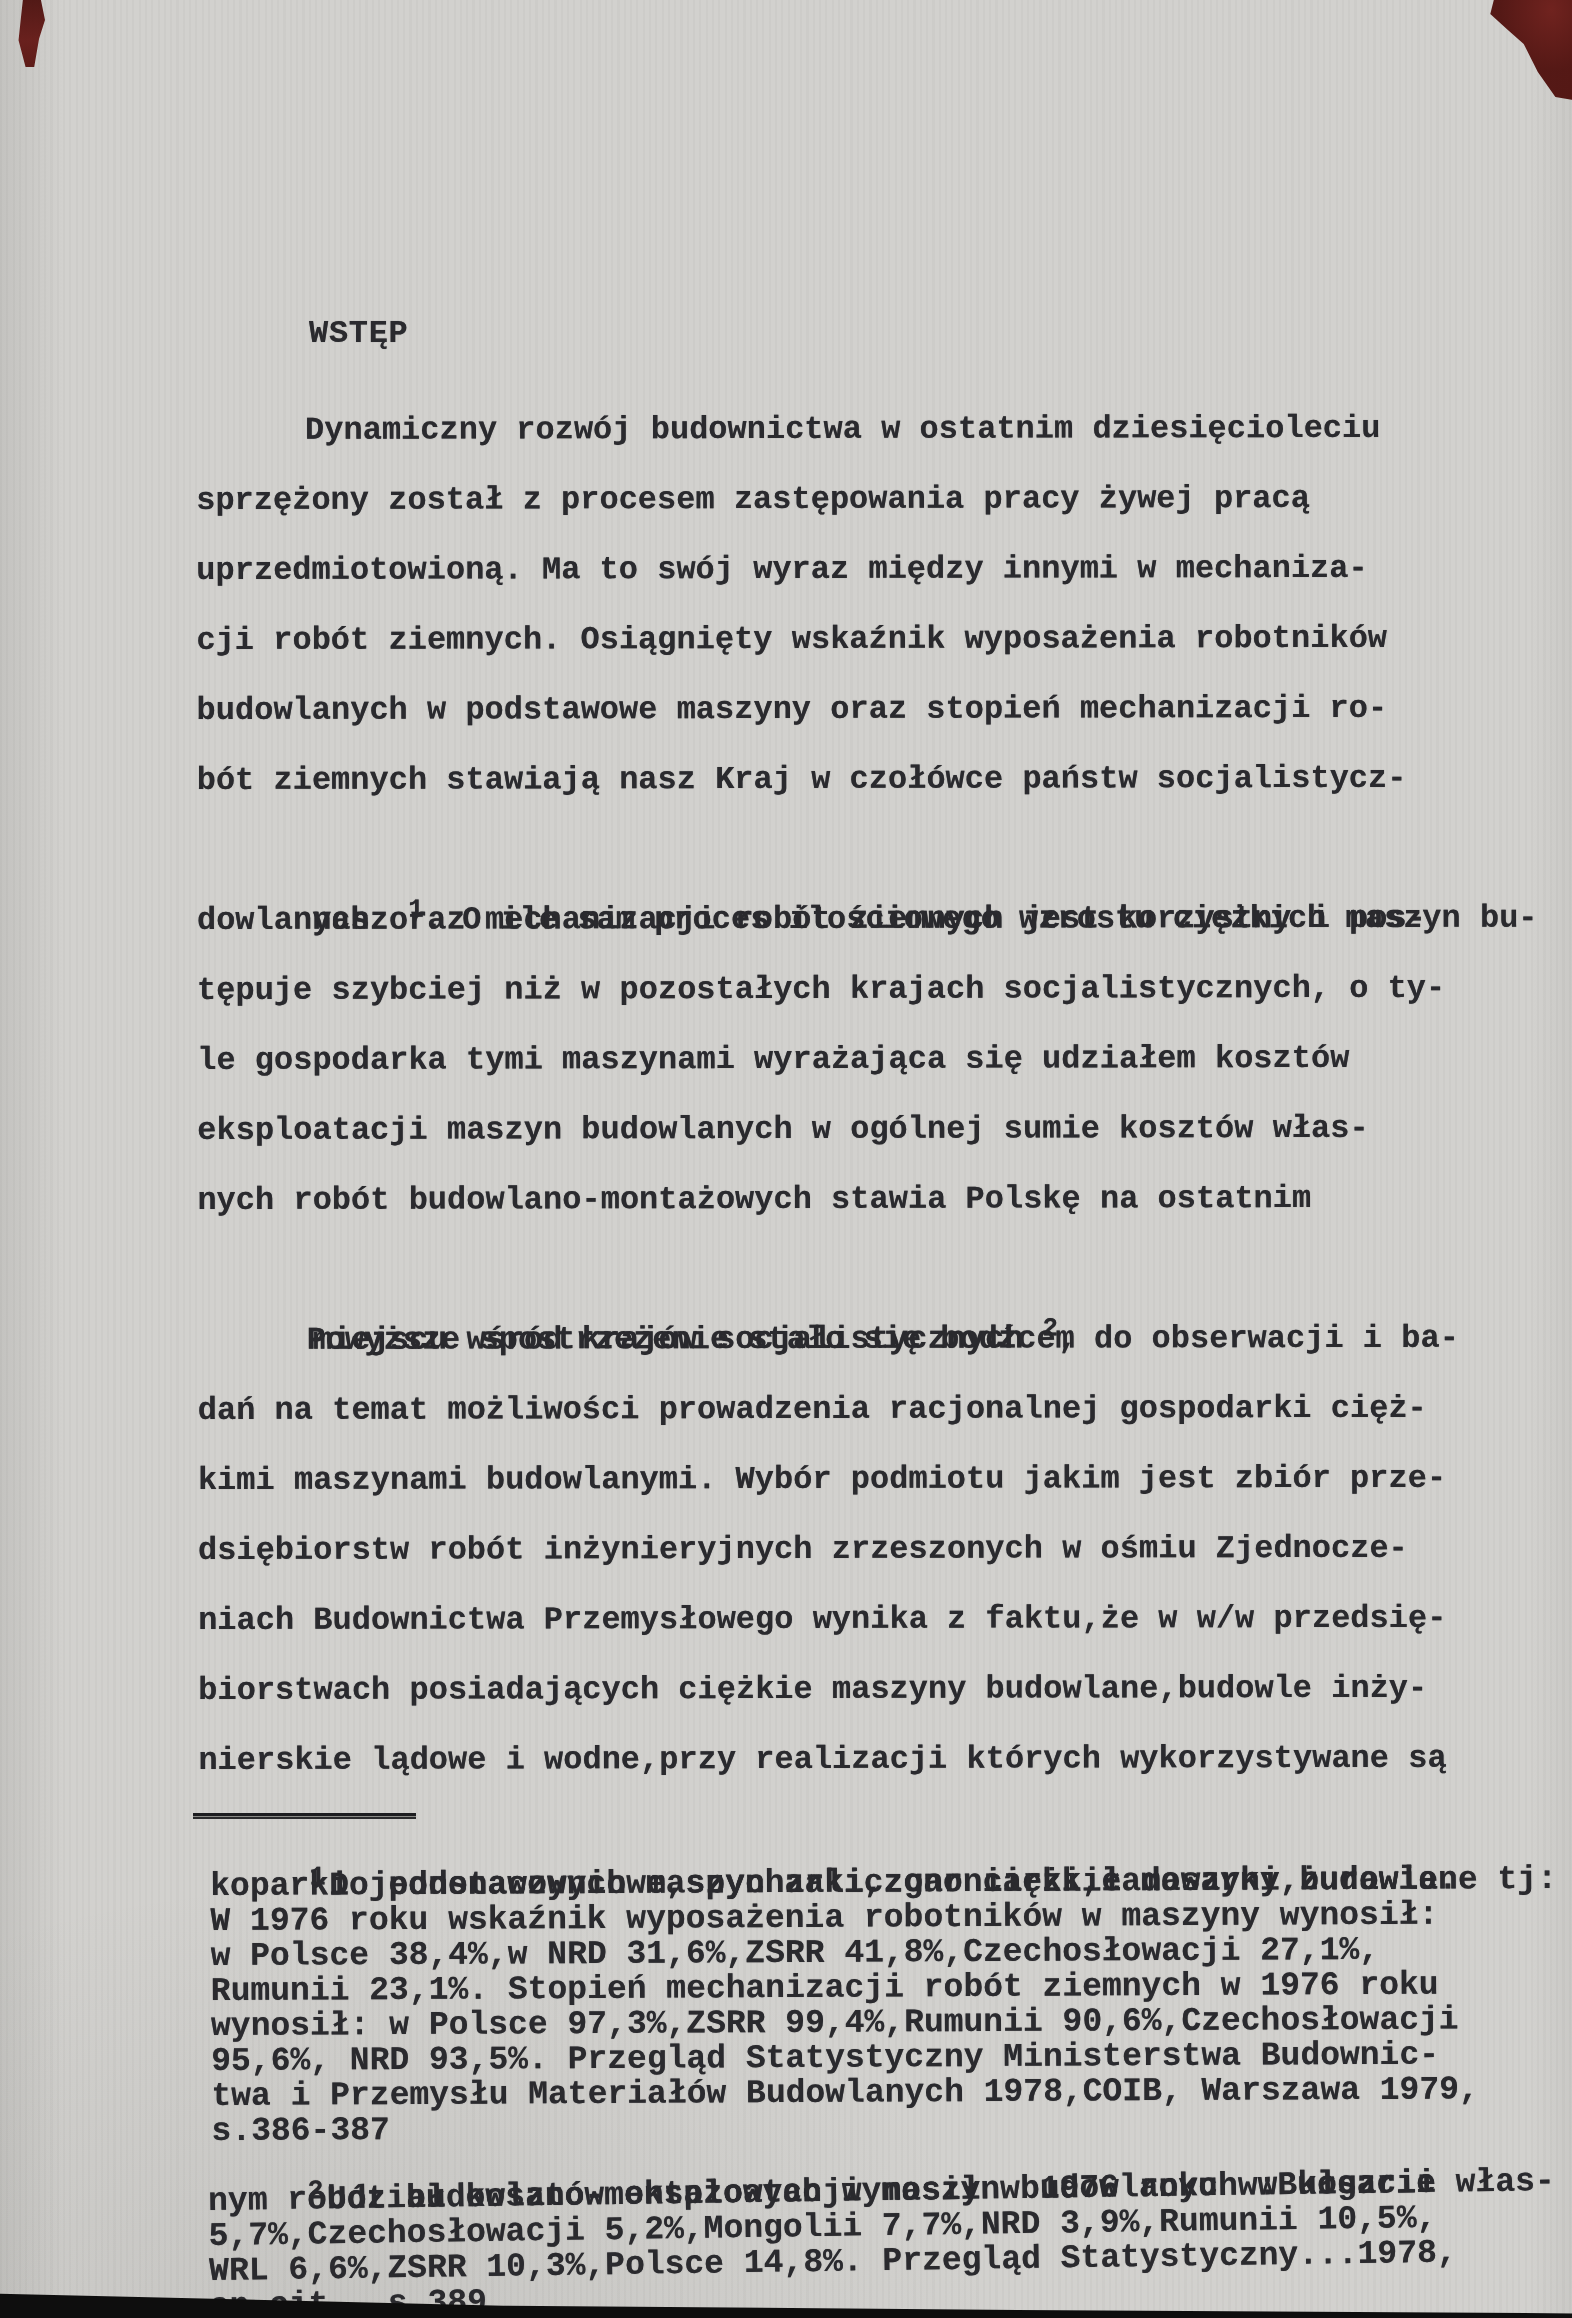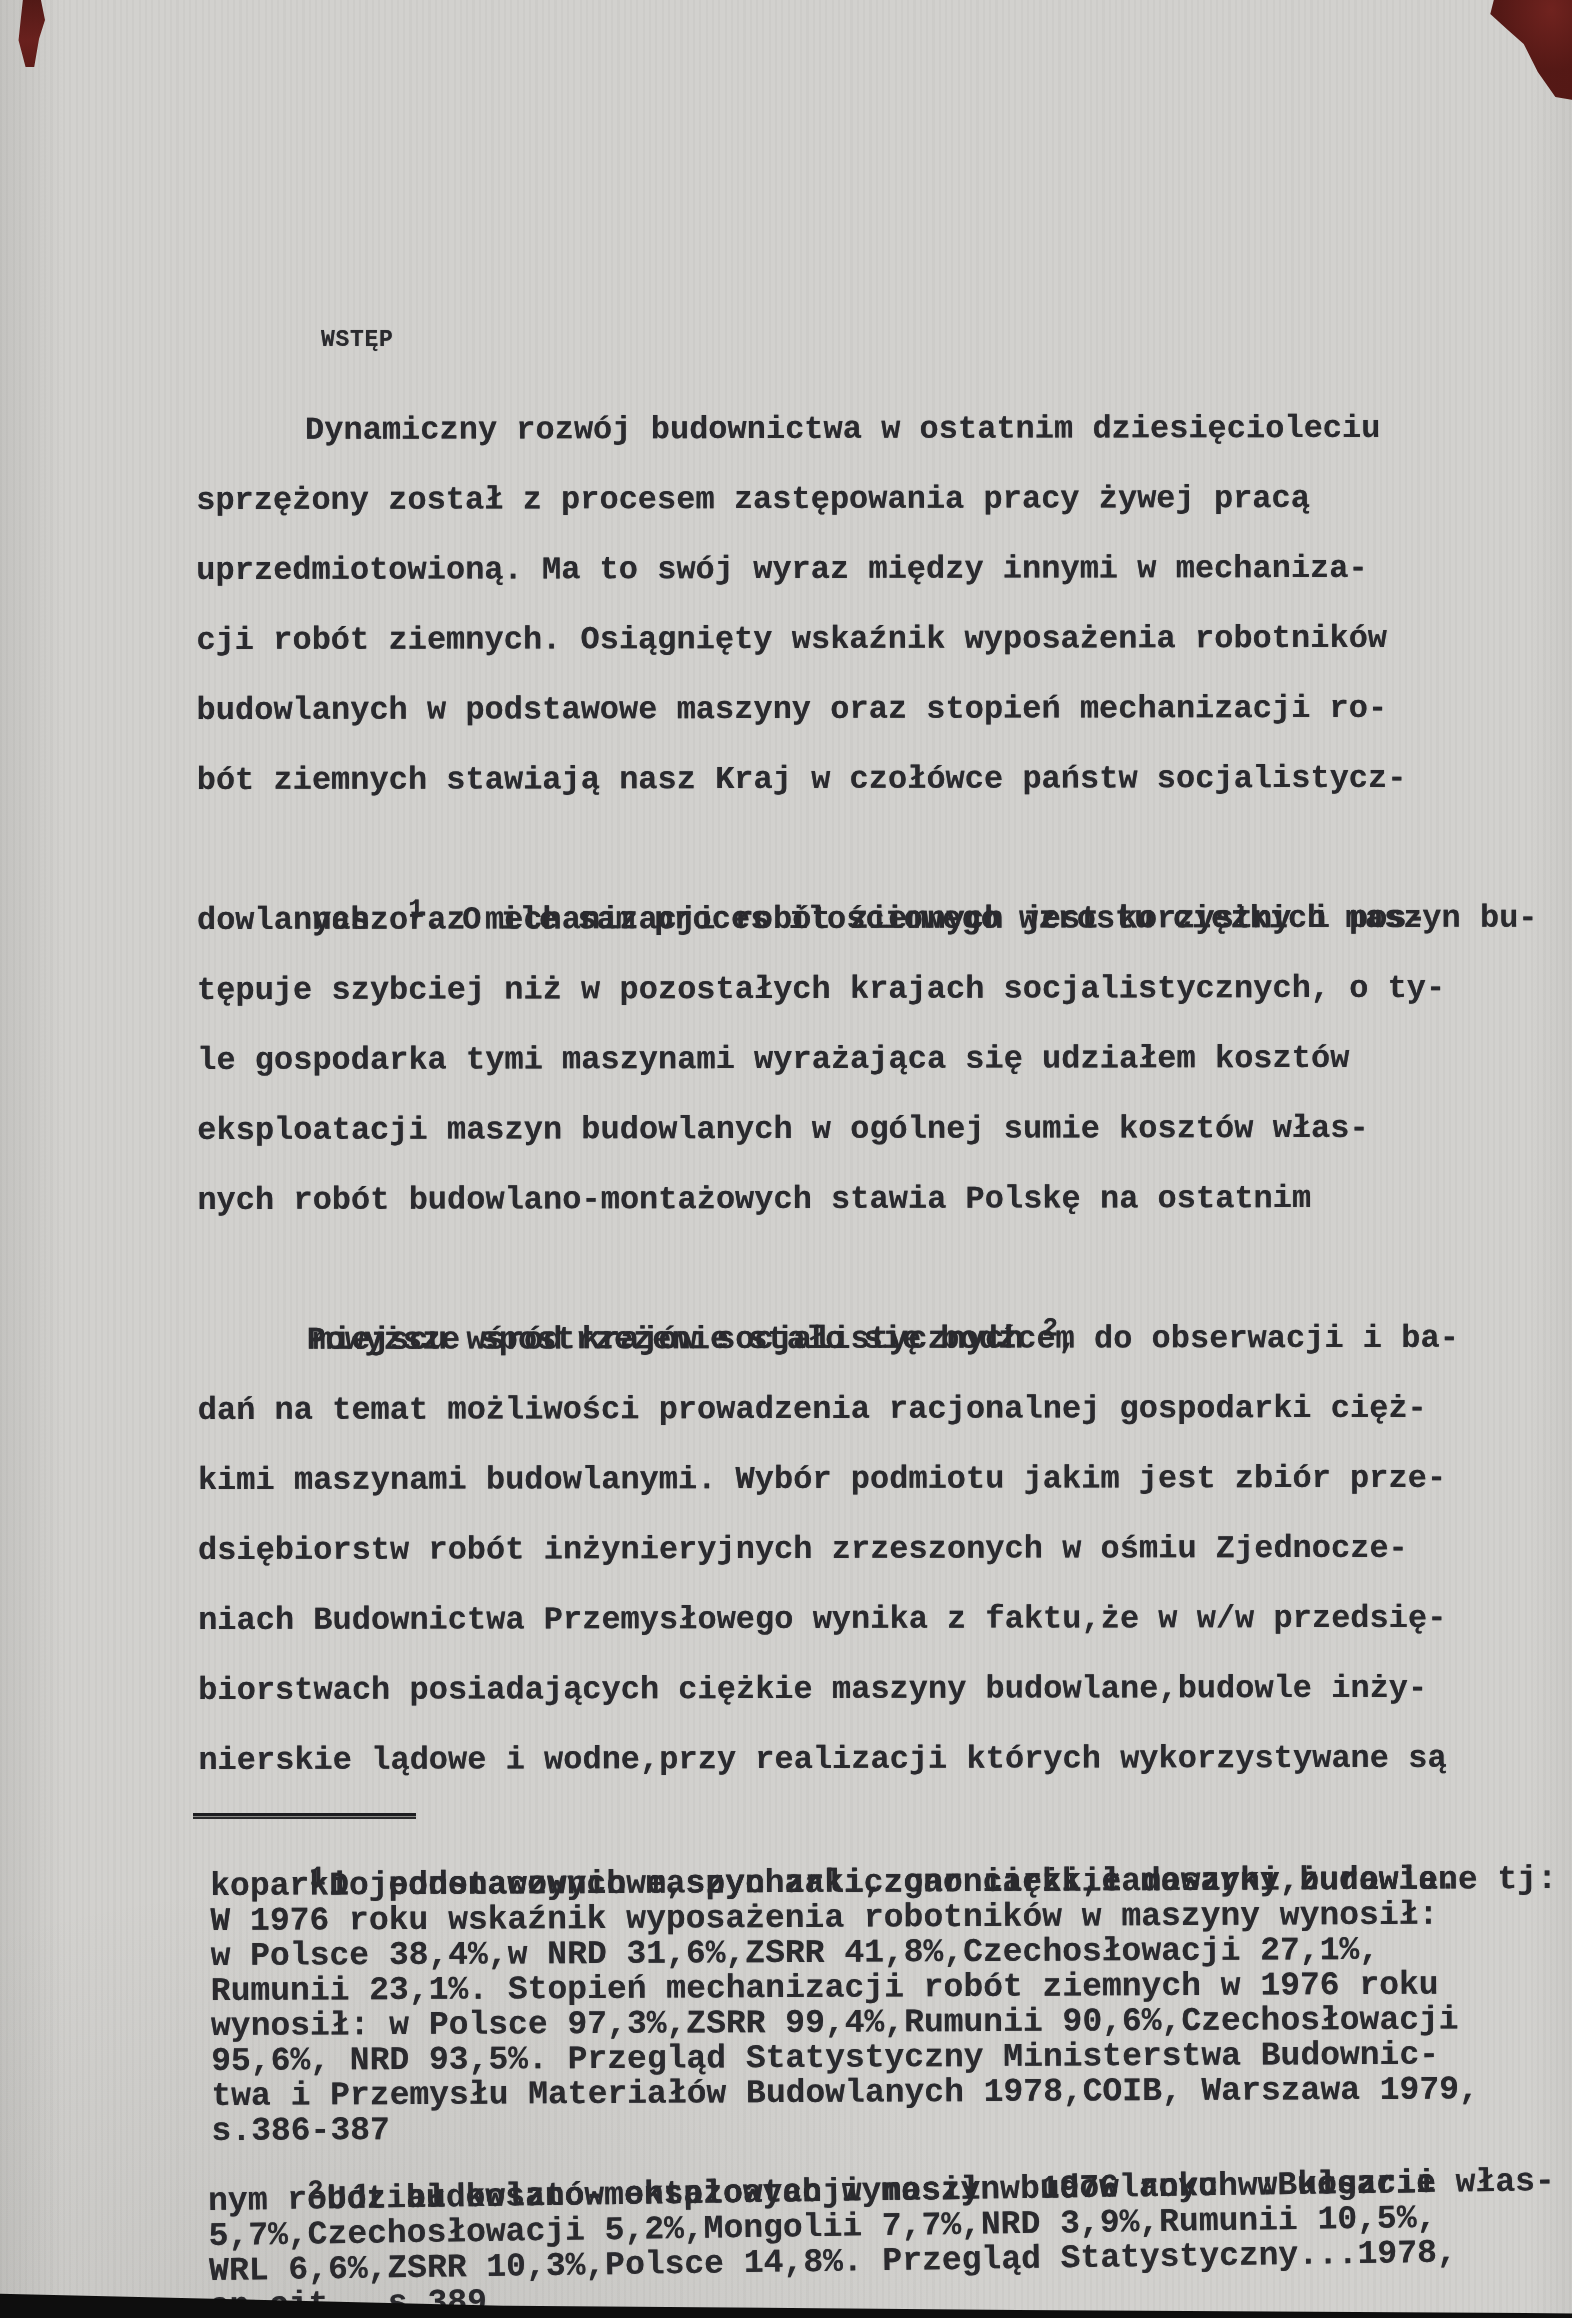--- a/index.html
+++ b/index.html
@@ -19,22 +19,22 @@
       radial-gradient(981px 631px at 20% 100%, rgba(60,60,58,.08), rgba(0,0,0,0) 70%),
       #d2d1ce;
     color:#2a2a2e;
   }
   .ink{
     font-weight:bold;
     text-shadow:0 0 0.7px rgba(42,42,46,.65);
   }
   .heading{
     position:absolute;left:305px;top:311px;
-    font-size:23px;letter-spacing:0.7px;
-    margin:16px;
+    font-size:32px;letter-spacing:0.7px;
+    margin:4px;
   }
   .bodytext{
     position:absolute;left:196px;top:396px;width:1374px;
     font-size:32px;line-height:70px;
     transform:rotate(-0.1deg);transform-origin:0 0;
   }
   .bl{white-space:pre;height:70px;}
   .bl.ind{padding-left:109px;}
   .sup{position:relative;top:-12px;font-size:26px;}
   .rule{

